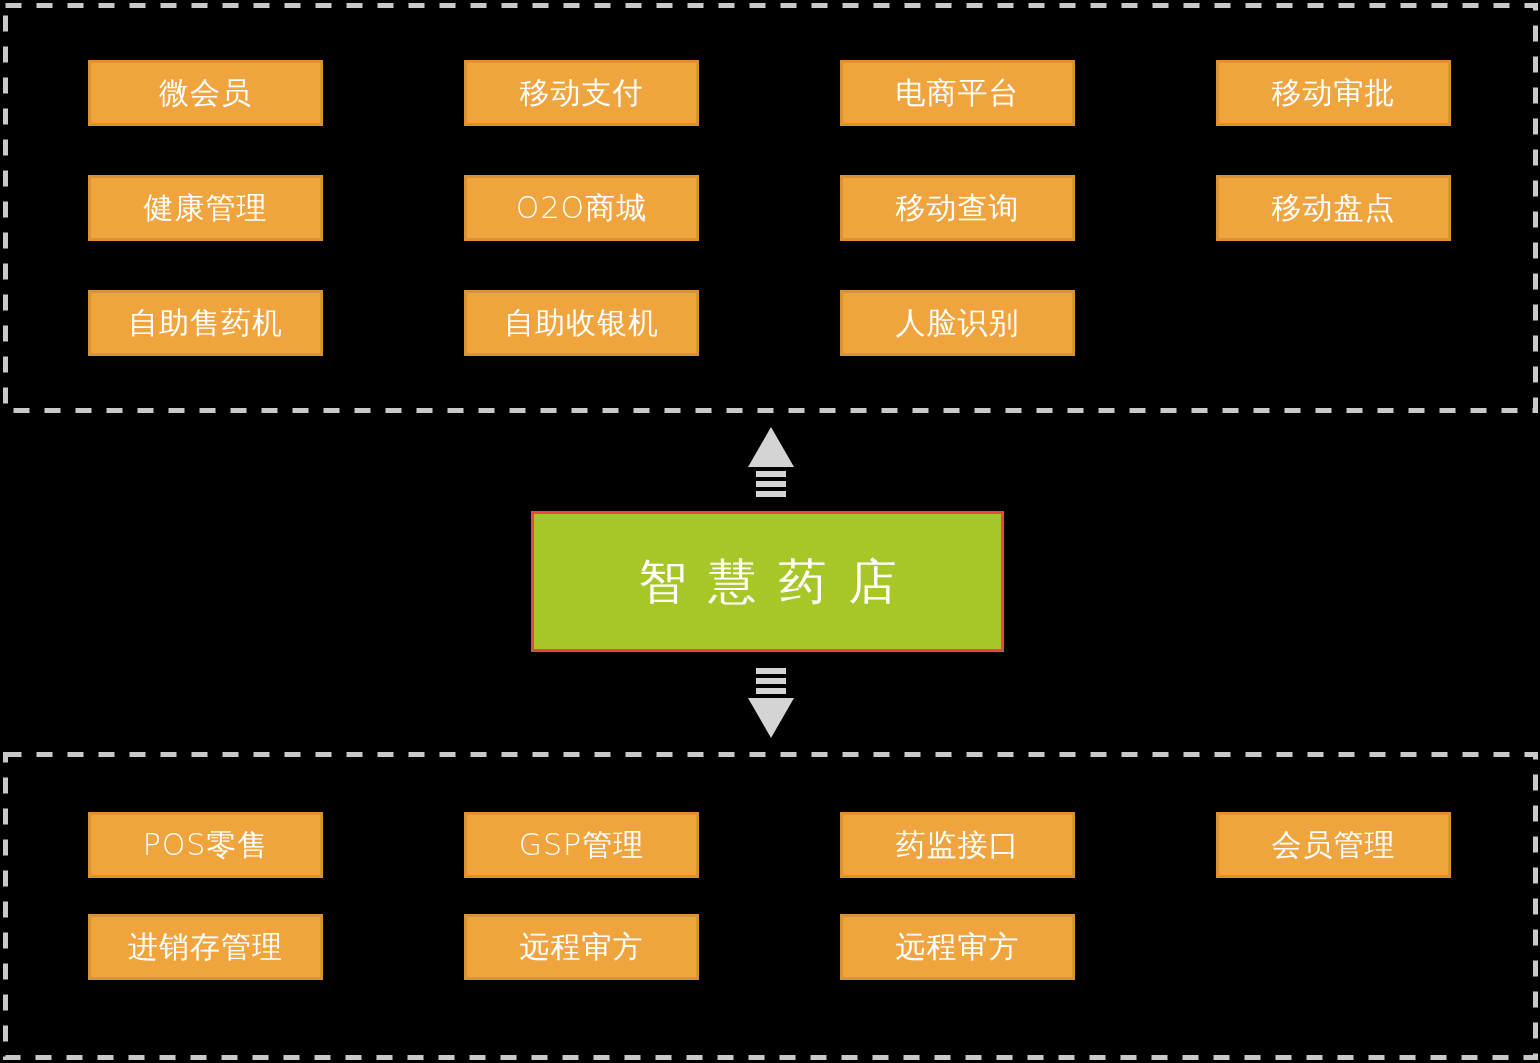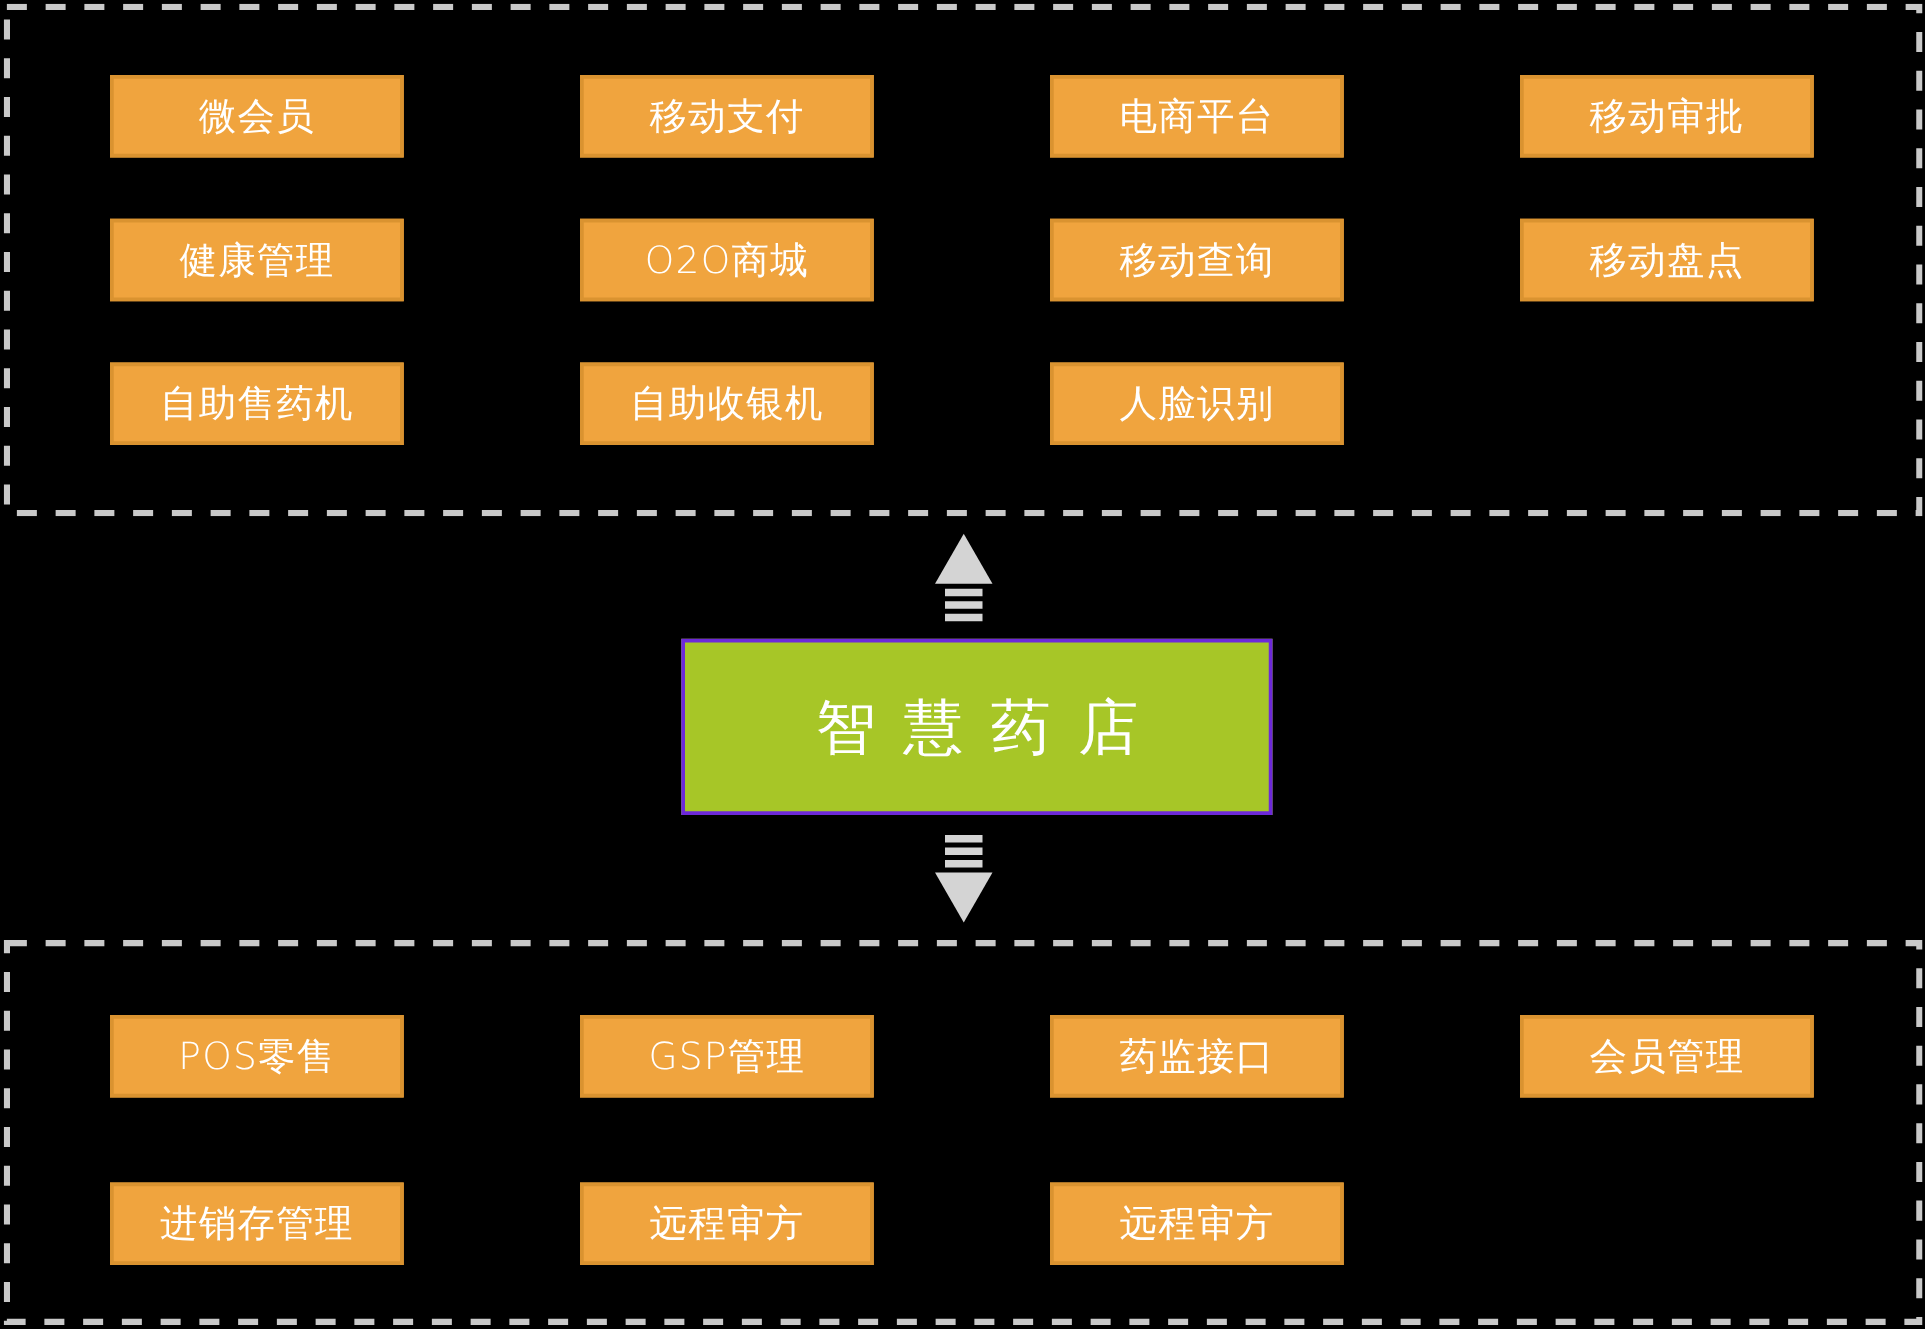--- a/index.html
+++ b/index.html
@@ -35,44 +35,44 @@
     left: 85px;
   }
   .section--top .module-grid {
     top: 57px;
     grid-template-rows: repeat(3, 66px);
     row-gap: 49px;
   }
   .section--bottom .module-grid {
     top: 60px;
     grid-template-rows: repeat(2, 66px);
-    row-gap: 68px;
+    row-gap: 36px;
   }
   .module {
     box-sizing: border-box;
     background: #F0A43E;
     border: 3px solid #DA9330;
     color: #FFFFFF;
     display: flex;
     align-items: center;
     justify-content: center;
     font-size: 30px;
     font-weight: 300;
     letter-spacing: 1px;
     white-space: nowrap;
   }
   .core-box {
     position: absolute;
-    left: 545px;
+    left: 531px;
     top: 511px;
     width: 473px;
     height: 141px;
     box-sizing: border-box;
     background: #A7C627;
-    border: 3px solid #6d28d9;
+    border: 3px solid #ef4444;
     display: flex;
     align-items: center;
     justify-content: center;
   }
   .core-label {
     color: #FFFFFF;
     font-size: 48px;
     font-weight: 300;
     letter-spacing: 22px;
     padding-left: 22px;

